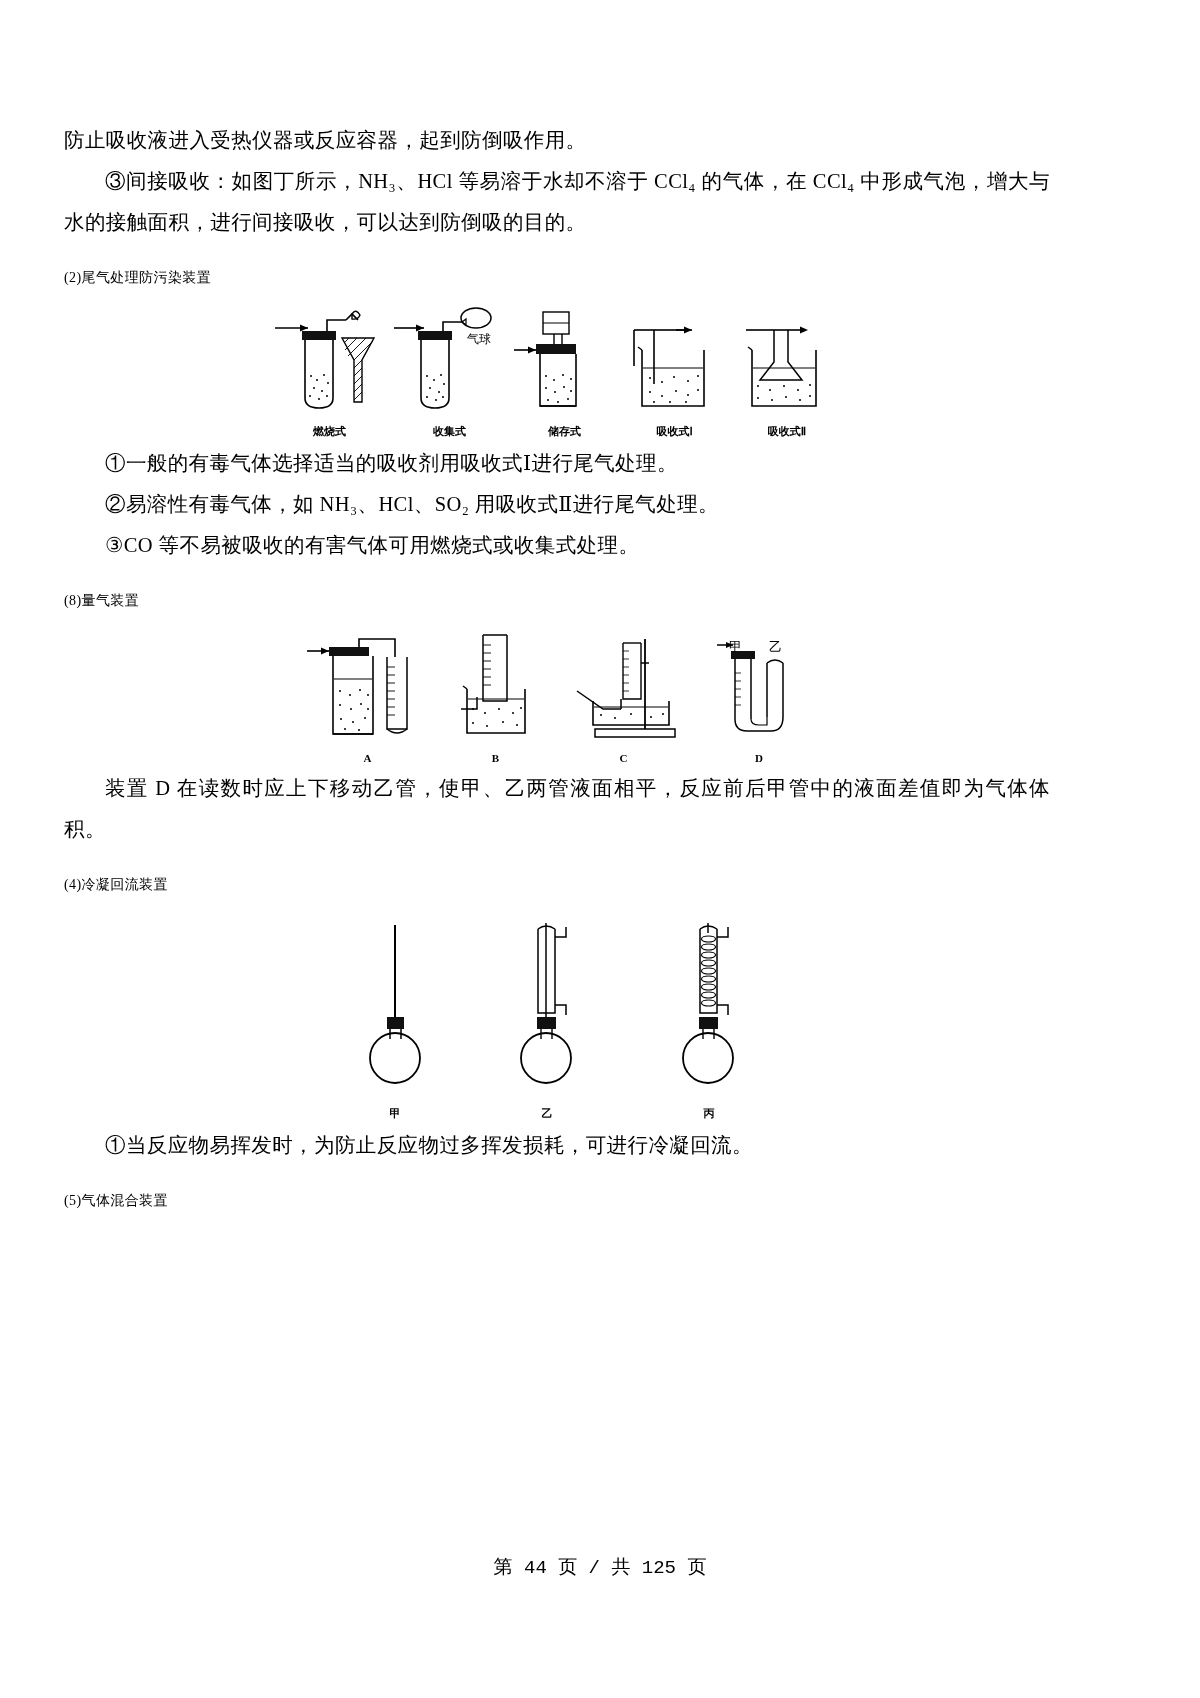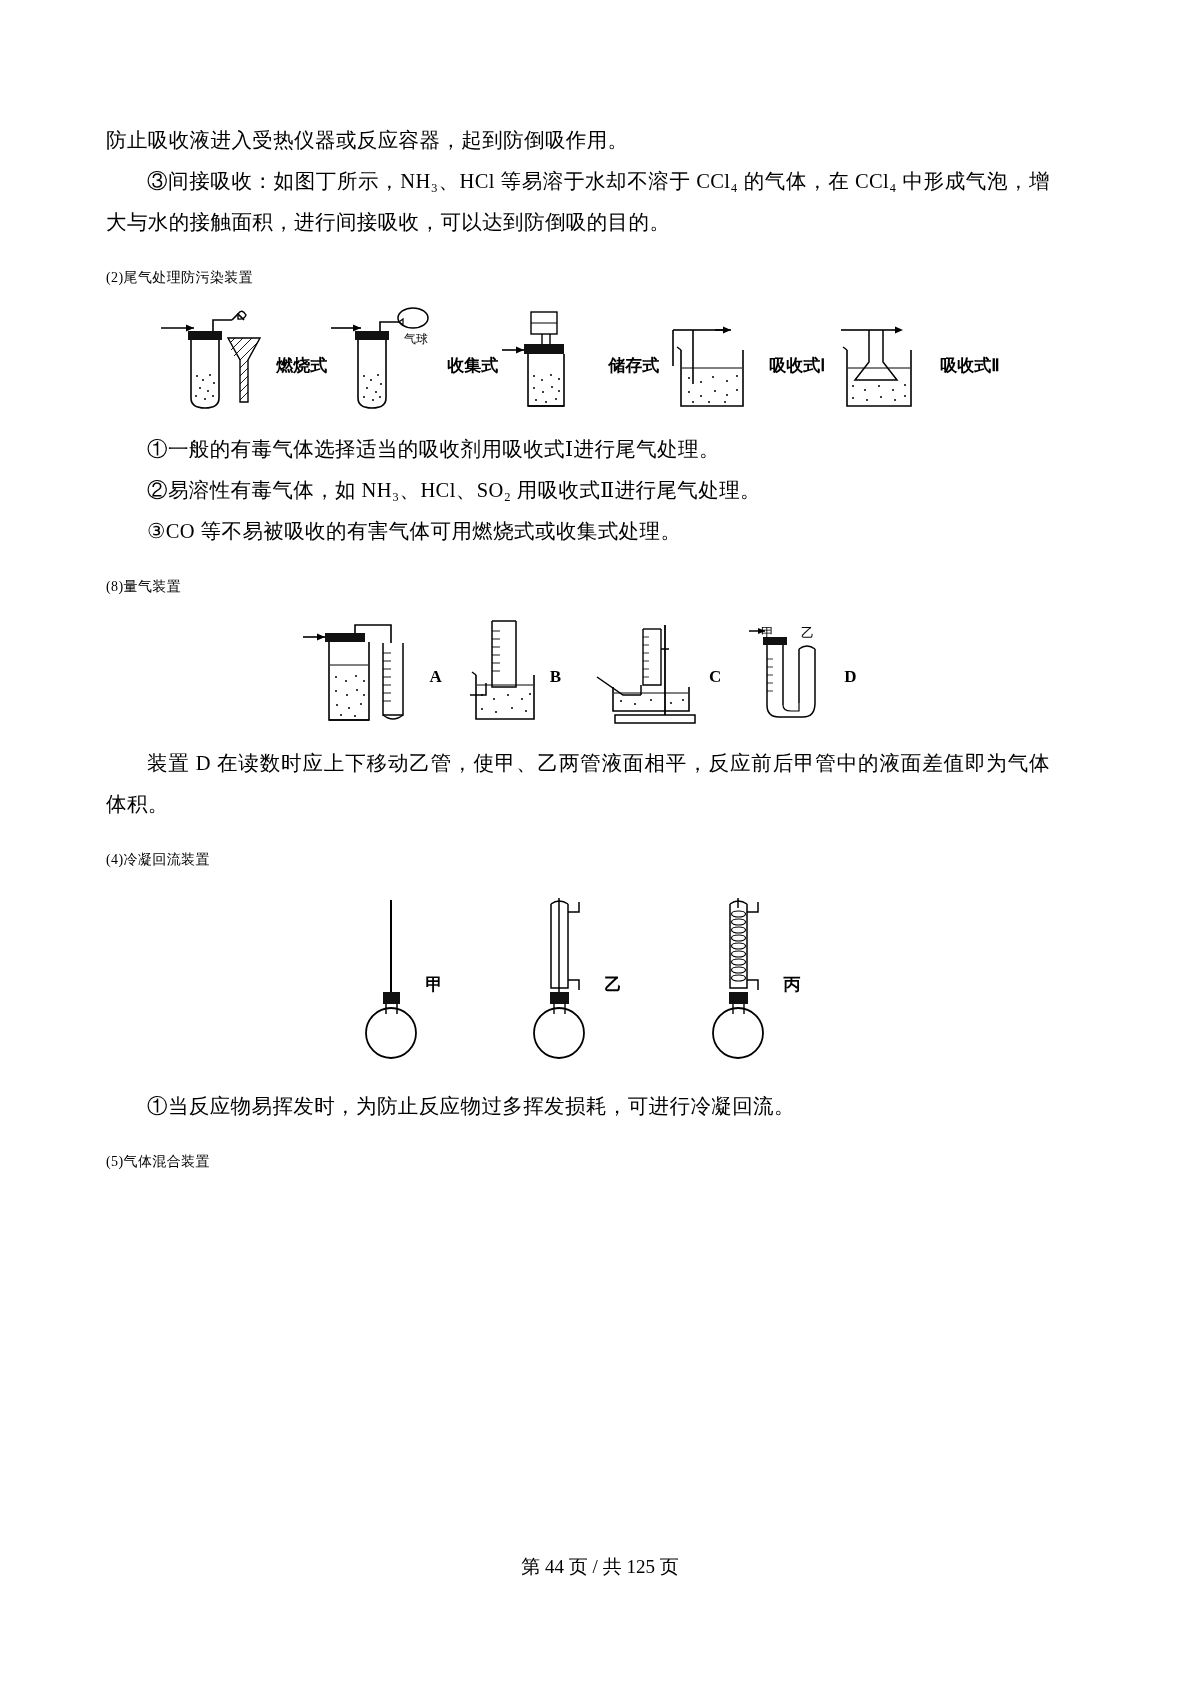--- a/index.html
+++ b/index.html
@@ -12,21 +12,21 @@
     height: 1698px;
     font-family: "Liberation Serif", "DejaVu Serif", serif;
     color: #000;
     position: relative;
     overflow: hidden;
   }
   .page {
     width: 1200px;
     height: 1698px;
     box-sizing: border-box;
-    padding: 120px 150px 0 106px;
+    padding: 120px 150px 0 64px;
     position: relative;
   }
   p {
     margin: 0;
     font-size: 20.5px;
     line-height: 41px;
     letter-spacing: 0.4px;
     text-align: justify;
   }
   .indent { text-indent: 41px; }
@@ -37,41 +37,41 @@
   }
   .fig-block {
     margin: 8px 0 4px 0;
     text-align: center;
   }
   .fig-inner {
     display: inline-block;
     position: relative;
   }
   .cap {
-    font-size: 17px;
+    font-size: 11px;
     font-weight: bold;
     font-family: "Liberation Serif", serif;
     text-align: center;
   }
   .footer {
     position: absolute;
     left: 0;
     right: 0;
     bottom: 118px;
     text-align: center;
     font-size: 19px;
-    font-family: Liberation Serif, serif;
+    font-family: Liberation Mono, monospace;
   }
   .row-figs {
     display: flex;
     align-items: flex-end;
     justify-content: center;
     gap: 0px;
   }
-  .fig-item { display: flex; flex-direction: row; align-items: center; }
+  .fig-item { display: flex; flex-direction: column; align-items: center; }
   .fig-item .cap { margin-top: 3px; }
   svg { display: block; }
 </style>
 </head>
 <body>
 
 <div class="page">
 
   <p>防止吸收液进入受热仪器或反应容器，起到防倒吸作用。</p>
   <p class="indent">③间接吸收：如图丁所示，NH₃、HCl 等易溶于水却不溶于 CCl₄ 的气体，在 CCl₄ 中形成气泡，增大与水的接触面积，进行间接吸收，可以达到防倒吸的目的。</p>

